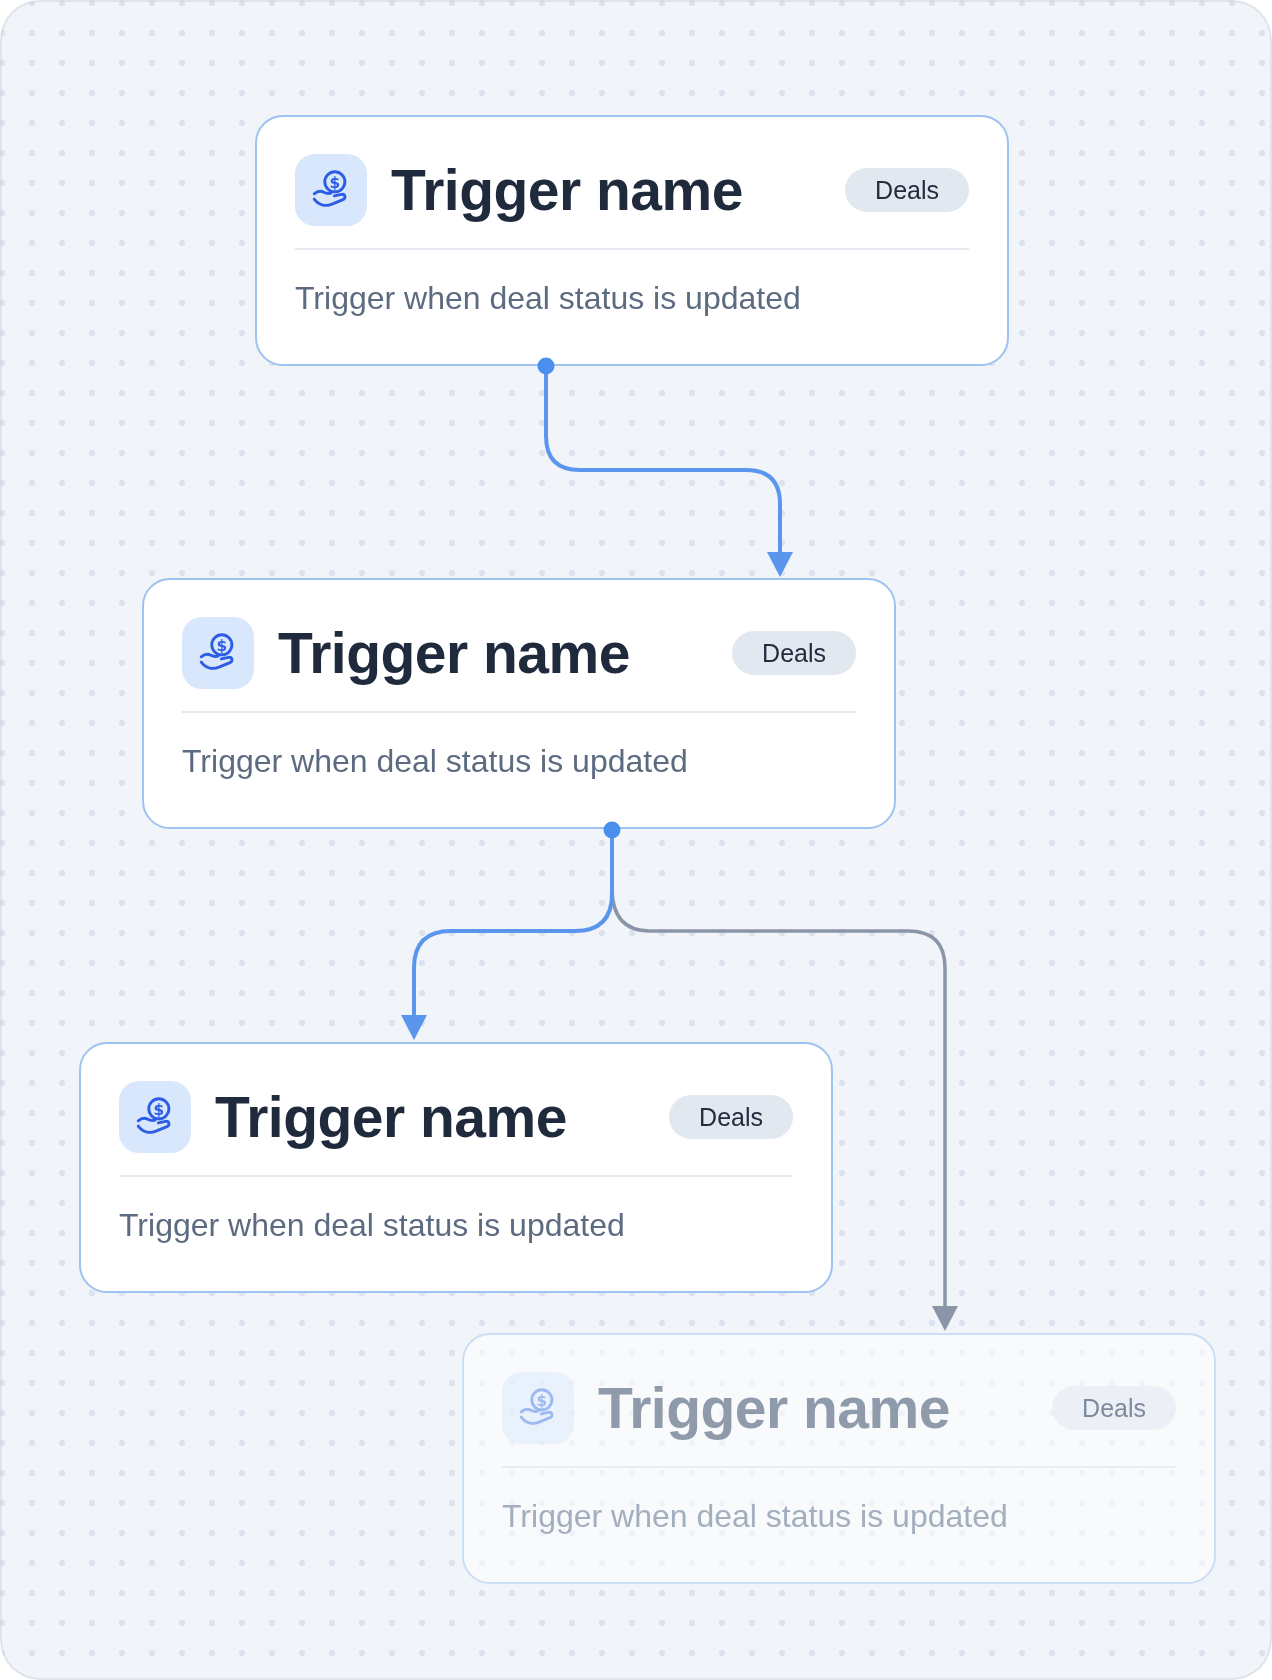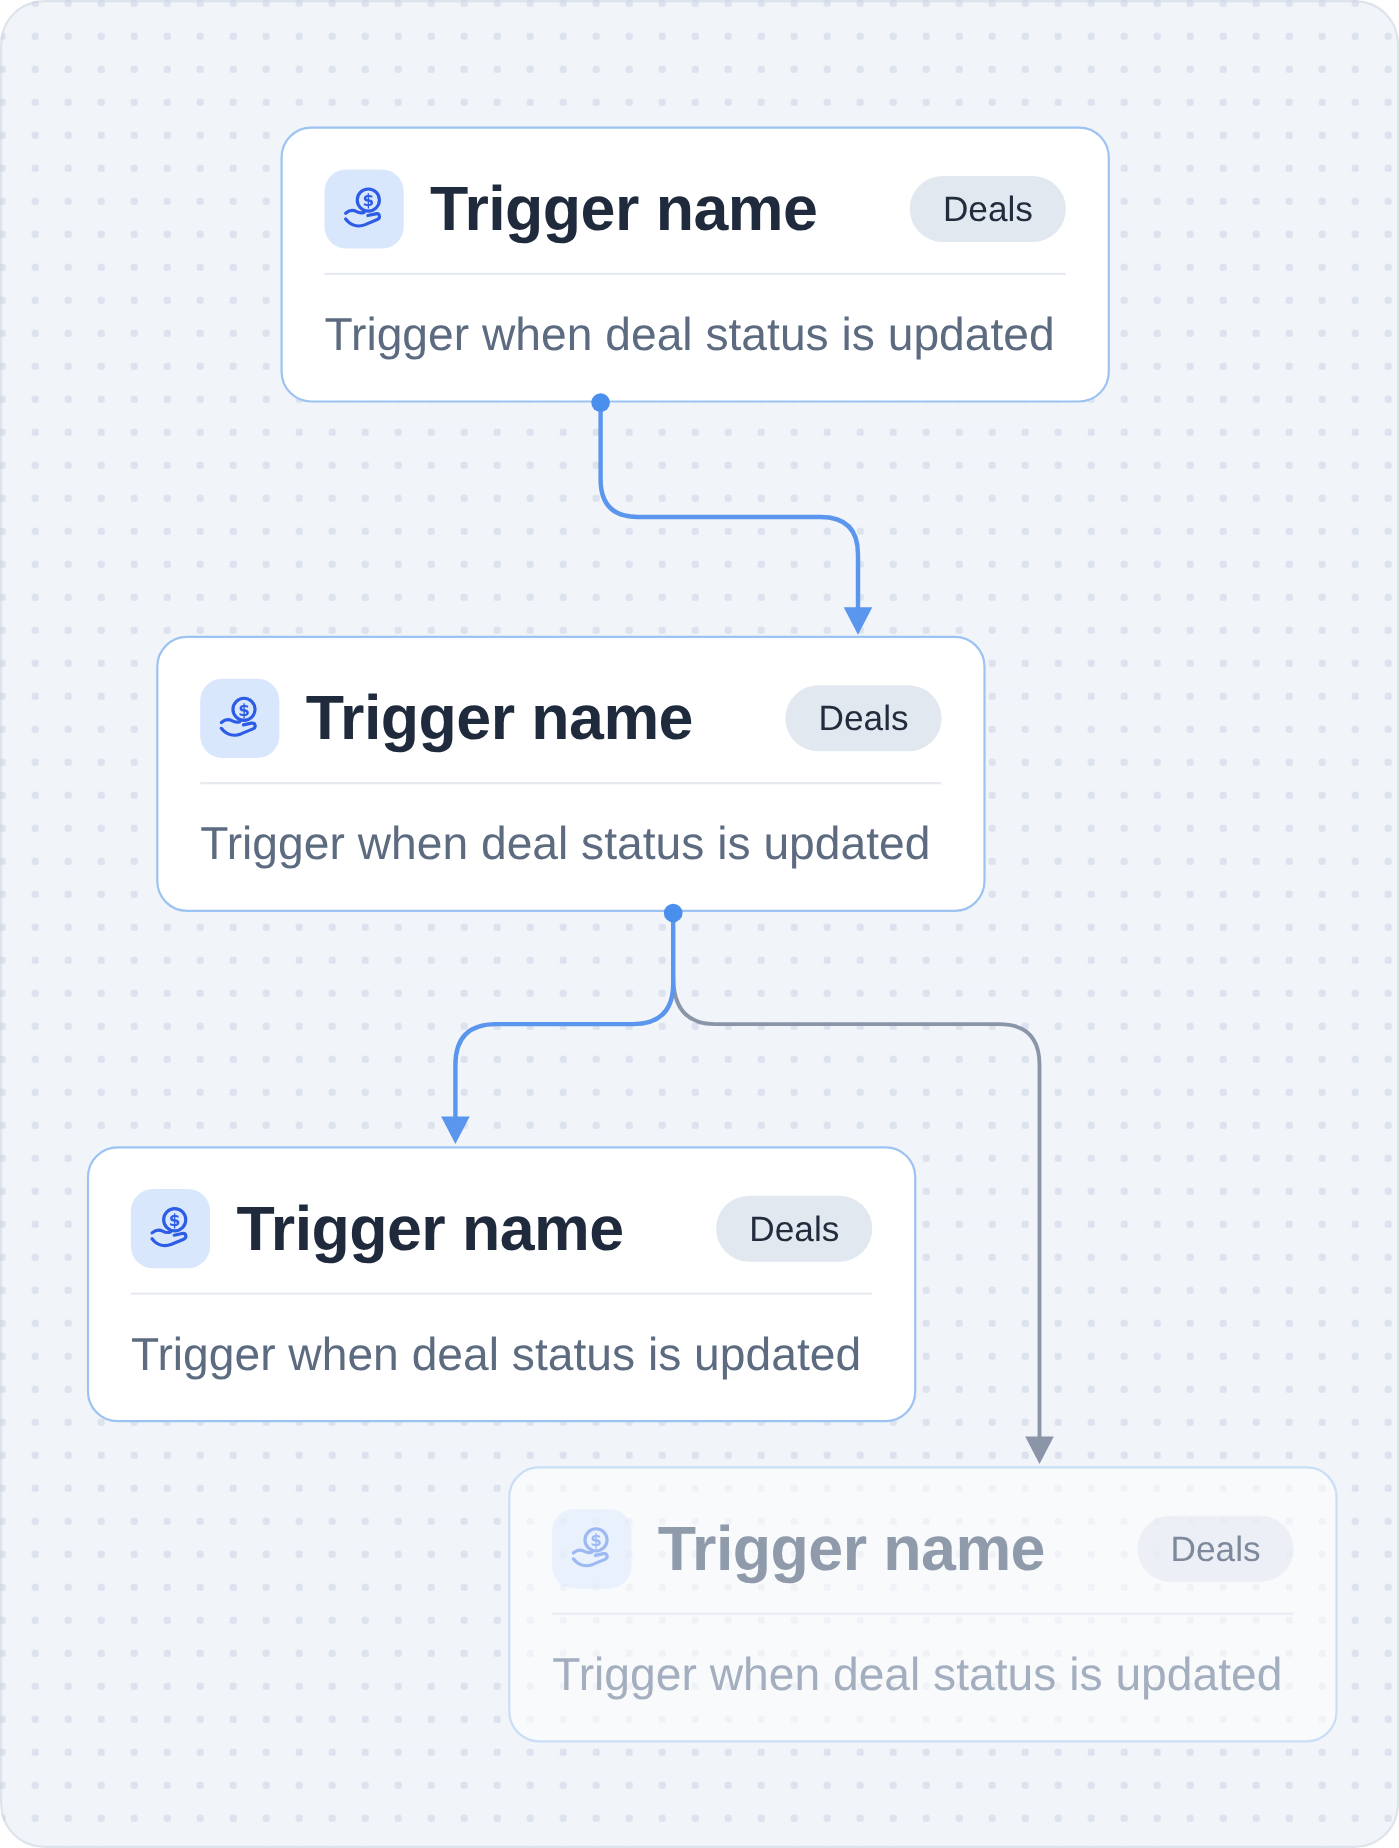--- a/index.html
+++ b/index.html
@@ -43,29 +43,29 @@
     display:flex;align-items:center;justify-content:center;
   }
   .icon-glyph{stroke:var(--icon_glyph);}
   .icon-glyph-fill{fill:var(--icon_glyph);}
   .card-title{
     font-size:57px;font-weight:600;color:var(--title_text);
     letter-spacing:-0.5px;white-space:nowrap;
   }
   .badge{
     margin-left:auto;
-    height:60px;padding:0 30px;border-radius:30px;
+    height:44px;padding:0 30px;border-radius:30px;
     background:var(--badge_bg);color:var(--badge_text);
-    font-size:32px;font-weight:500;
+    font-size:25px;font-weight:500;
     display:flex;align-items:center;white-space:nowrap;
   }
   .divider{height:2px;background:#e6eaf0;margin-top:22px;}
   .card-desc{
     margin-top:30px;
-    font-size:42px;font-weight:400;color:var(--desc_text);
+    font-size:32px;font-weight:400;color:var(--desc_text);
     white-space:nowrap;
   }
   
   .card.faded{
     background:rgba(255,255,255,0.55);
     border-color:var(--card_border_faded);
   }
   .card.faded .card-title{color:var(--faded_title);}
   .card.faded .card-desc{color:var(--faded_desc);}
   .card.faded .badge{background:rgba(226,232,240,0.55);color:var(--faded_badge_text);}

